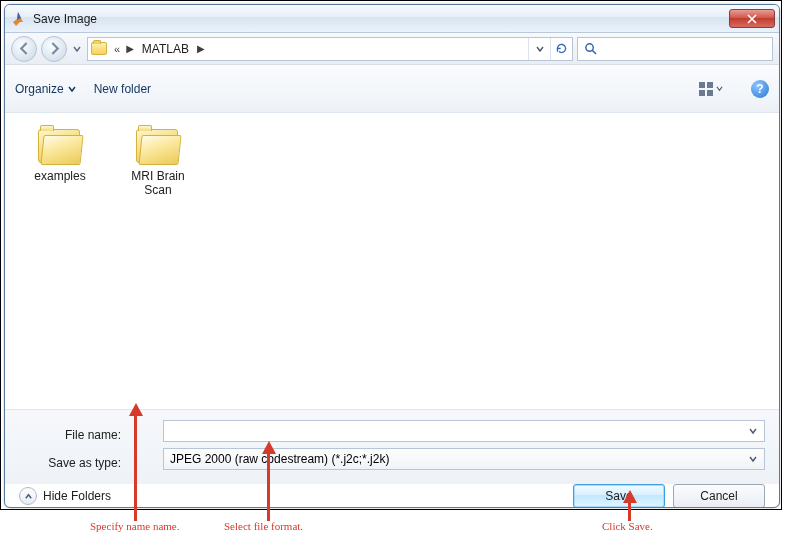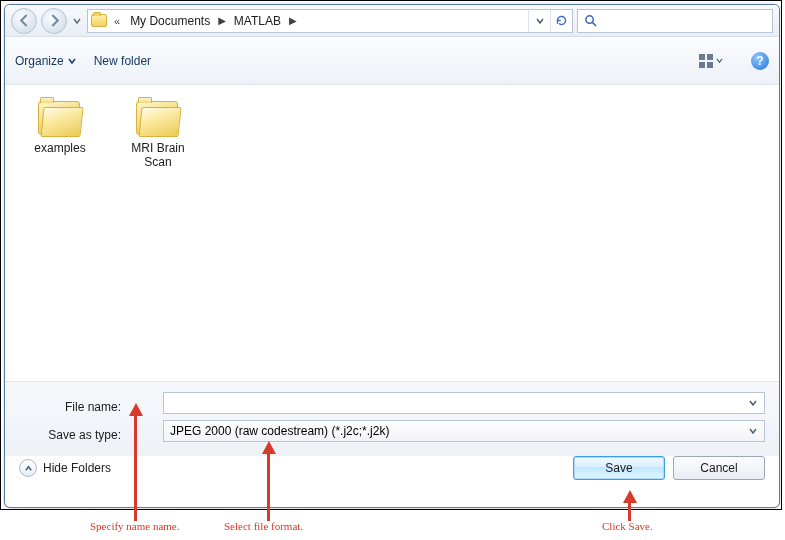--- a/index.html
+++ b/index.html
@@ -88,20 +88,35 @@
 .arrow-up .line { position: absolute; left: -1px; width: 3px; background: #d63a2a; }
 .arrow-up .head { position: absolute; left: -6px; width: 0; height: 0; border-left: 7px solid transparent; border-right: 7px solid transparent; border-bottom: 13px solid #d63a2a; }
 .anno-label { position: absolute; color: #d63a2a; font-size: 11px; font-family: Georgia, serif; text-align: center; white-space: nowrap; }
 </style>
 </head>
 <body>
 
 <div class="outer-frame">
   <div class="dialog">
 
+    <div class="titlebar">
+      <span class="app-icon">
+        <svg viewBox="0 0 16 16">
+            <polygon points="7,1 12,11 9,11 5,15 2,11 6,8" fill="#e08a2c"></polygon>
+            <polygon points="7,1 10,7 6,9" fill="#3a66b7"></polygon>
+          </svg>
+      </span>
+      <span class="title-text">Save Image</span>
+      <span class="spacer"></span>
+      <div class="close-btn">
+        <svg viewBox="0 0 10 10">
+            <path d="M1 1 L9 9 M9 1 L1 9" stroke="#fff" stroke-width="1.6"></path>
+          </svg>
+      </div>
+    </div>
 
     <div class="navbar">
       <div class="nav-btn">
         <svg viewBox="0 0 12 12">
             <path d="M8 1 L3 6 L8 11" stroke="currentColor" stroke-width="2" fill="none"></path>
           </svg>
       </div>
       <div class="nav-btn">
         <svg viewBox="0 0 12 12">
             <path d="M4 1 L9 6 L4 11" stroke="currentColor" stroke-width="2" fill="none"></path>
@@ -111,21 +126,20 @@
         <svg viewBox="0 0 8 8">
             <path d="M1 2 L4 6 L7 2" stroke="currentColor" stroke-width="1.4" fill="none"></path>
           </svg>
       </div>
 
       <div class="address">
         <span class="addr-icon">
             <span class="folder-mini"></span>
           </span>
         <span class="chev-start">«</span>
-        <span class="crumb">My Documents</span>
         <span class="crumb-sep">▶</span>
         <span class="crumb">MATLAB</span>
         <span class="crumb-sep">▶</span>
         <span class="addr-tail"></span>
         <span class="addr-drop">
           <svg viewBox="0 0 8 8" width="8" height="8">
               <path d="M1 2 L4 6 L7 2" stroke="currentColor" stroke-width="1.4" fill="none"></path>
             </svg>
         </span>
         <span class="addr-refresh">

